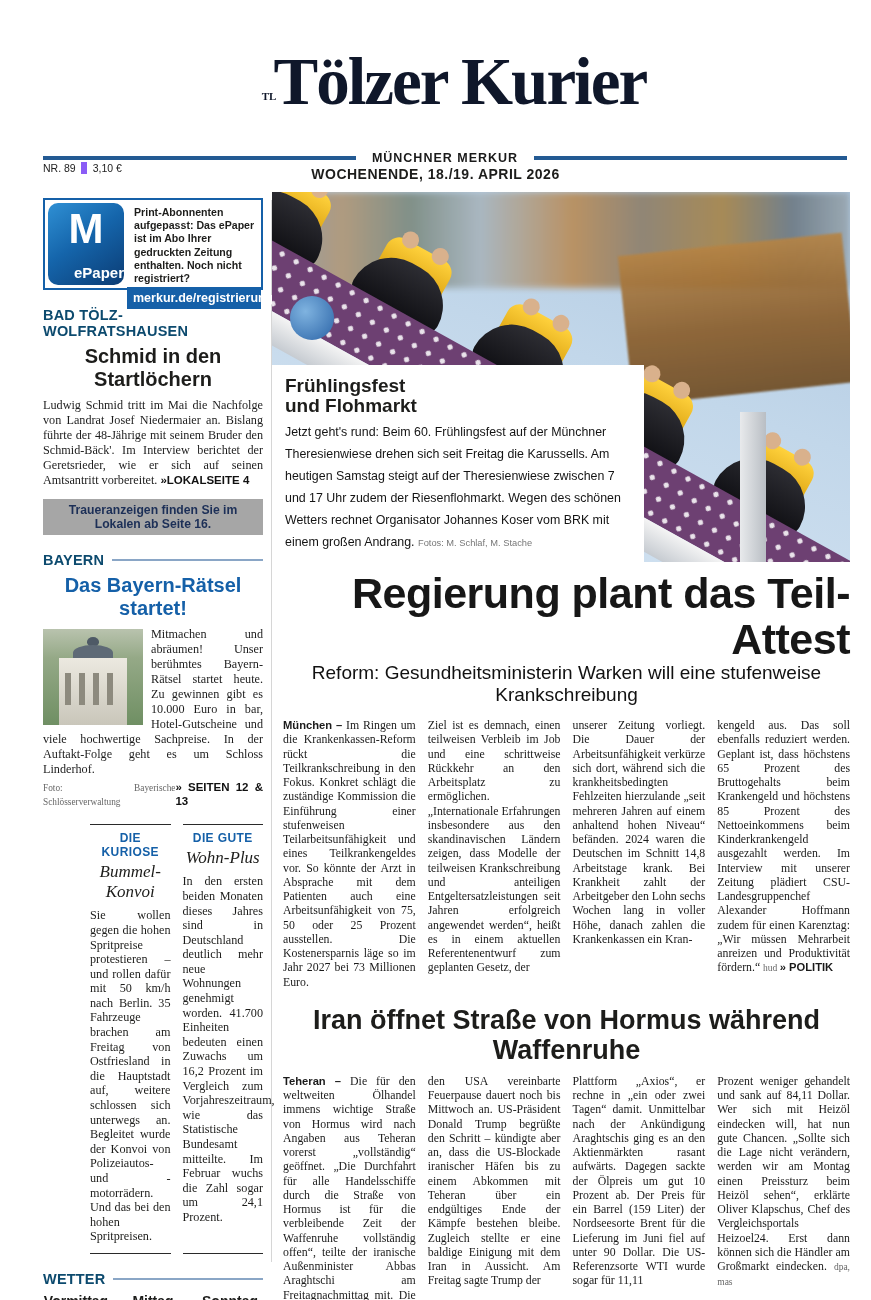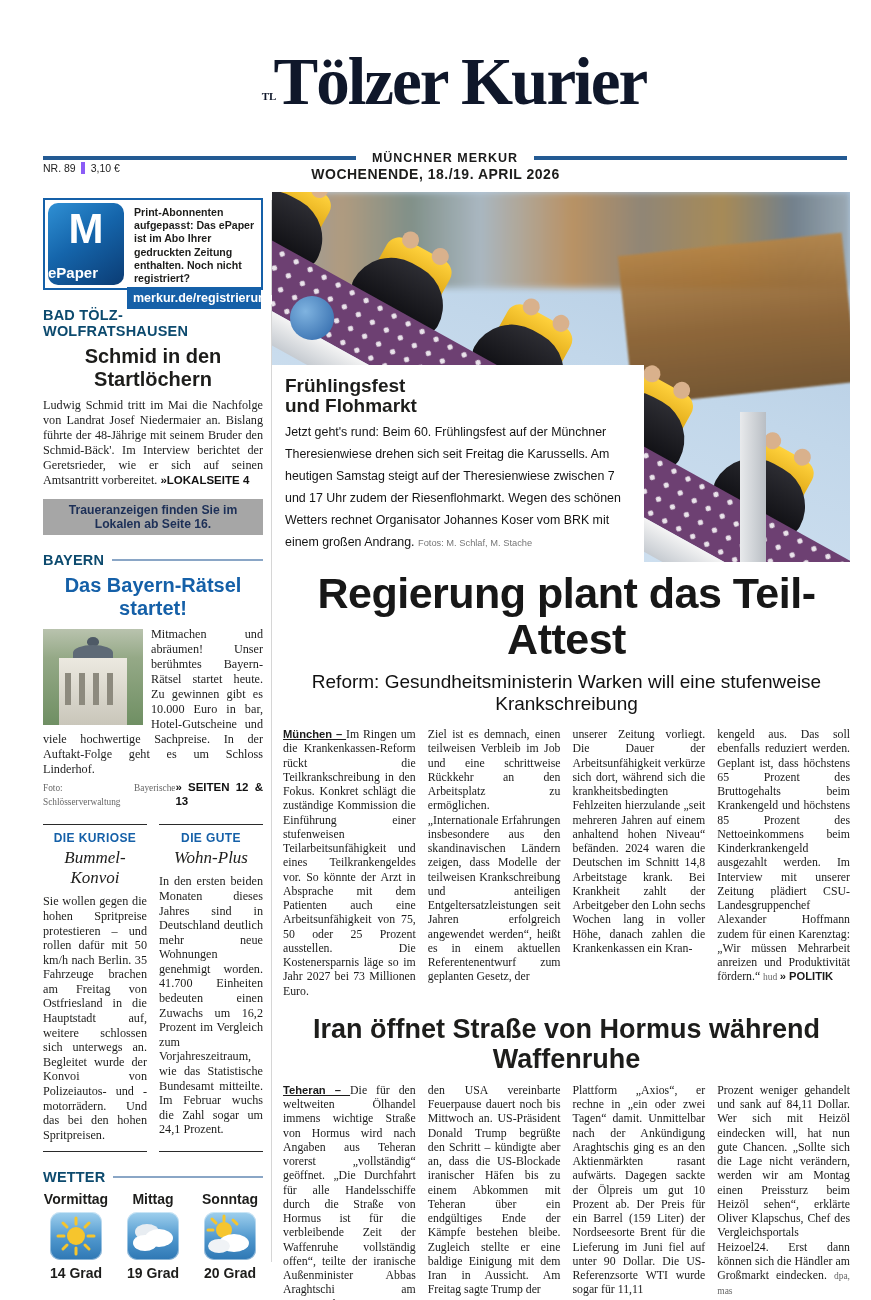--- a/index.html
+++ b/index.html
@@ -1,42 +1,42 @@
 <!DOCTYPE html>
 <html><head>
 <meta charset="utf-8">
 <style>
   html,body{margin:0;padding:0;background:#e9e9e9;}
   .page{position:relative;width:871px;height:1300px;margin:0 auto;background:#fff;
         font-family:"Liberation Sans",sans-serif;color:#1d1d1b;overflow:hidden;}
 
   
   .issue{position:absolute;left:43px;top:162px;font-size:10.5px;color:#222;}
-  .issue .sep{border-left:4px solid #8b5cf6;margin:0 5px;padding-left:6px;}
+  .issue .sep{border-left:6px solid #8b5cf6;margin:0 5px;padding-left:6px;}
   .masthead{position:absolute;top:48px;left:17px;width:100%;text-align:center;
             font-family:"Liberation Serif",serif;font-weight:bold;font-size:67px;
             letter-spacing:-2px;color:#0f172a;line-height:1;}
   .masthead .tl{font-size:11px;letter-spacing:0;font-weight:bold;vertical-align:baseline;
                 position:relative;top:-4px;left:3px;}
   .edition-row{position:absolute;top:151px;left:43px;right:24px;display:flex;align-items:center;gap:16px;}
   .edition-row .bline{flex:1;height:4px;background:#235a93;}
   .edition-row .etxt{font-weight:bold;font-size:12.5px;letter-spacing:1px;color:#1a1a1a;white-space:nowrap;}
   .dateline-top{position:absolute;top:166px;left:0;width:100%;text-align:center;
                 font-weight:bold;font-size:14px;letter-spacing:.5px;}
 
   
   .rail{position:absolute;left:43px;top:198px;width:220px;}
   .vrule{position:absolute;left:271px;top:200px;height:1062px;width:1px;background:#d6d6d6;}
 
   .epaper{border:2px solid #1560a8;height:88px;display:flex;}
   .ep-logo{width:76px;margin:3px;border-radius:10px;position:relative;flex:none;
            background:linear-gradient(145deg,#2f90d4 0%,#1565ab 45%,#0b3c74 100%);}
   .ep-m{position:absolute;top:2px;left:0;width:100%;text-align:center;color:#fff;
         font-weight:bold;font-size:42px;line-height:48px;font-family:"Liberation Sans",sans-serif;}
-  .ep-label{position:absolute;bottom:4px;width:100%;text-align:left;color:#fff;
+  .ep-label{position:absolute;bottom:4px;width:100%;text-align:right;color:#fff;
             font-size:15px;font-weight:bold;}
   .ep-right{flex:1;display:flex;flex-direction:column;min-width:0;}
   .ep-text{padding:6px 6px 2px 7px;font-weight:bold;font-size:10.6px;line-height:13.2px;}
   .ep-url{margin-top:auto;background:#1560a8;color:#fff;font-weight:bold;font-size:12.5px;
           padding:4px 6px;text-align:center;cursor:pointer;}
 
   .sec-label{display:flex;align-items:center;gap:8px;color:#0c4a6e;font-weight:bold;
              font-size:14.5px;letter-spacing:.2px;margin:17px 0 4px;}
   .sec-label .rule{flex:1;height:2px;background:#8aa6c6;}
 
@@ -54,21 +54,21 @@
   .schloss .bld{position:absolute;left:16%;right:16%;top:30%;bottom:0;
                 background:linear-gradient(180deg,#ece9e0,#c9c6ba);}
   .schloss .roof{position:absolute;left:30%;right:30%;top:16%;height:16%;
                  background:#5e6a76;border-radius:50% 50% 0 0;}
   .schloss .dome{position:absolute;left:44%;width:12%;top:8%;height:10%;background:#4e5a66;border-radius:50%;}
   .schloss .win{position:absolute;top:45%;left:22%;right:22%;height:34%;
     background:repeating-linear-gradient(90deg,#8d8a7e 0 6px,transparent 6px 14px);}
   .bayern-credit{display:flex;justify-content:space-between;align-items:baseline;margin-top:3px;}
   .credit-small{font-size:9.3px;color:#666;}
 
-  .duo{display:flex;gap:12px;margin-top:14px;}
+  .duo{display:flex;gap:12px;margin-top:14px;margin-left:47px;}
   .duo-col{flex:1;border-top:1.5px solid #2a2a2a;border-bottom:1.5px solid #2a2a2a;
            padding:6px 0 9px;min-width:0;}
   .duo-label{color:#1560a8;font-weight:bold;font-size:12px;text-align:center;letter-spacing:.4px;}
   .duo-head{font-family:"Liberation Serif",serif;font-style:italic;font-size:17px;
             text-align:center;margin:3px 0 6px;}
   .duo-body{font-family:"Liberation Serif",serif;font-size:12.2px;line-height:14.6px;text-align:justify;}
 
   .wetter-row{display:flex;justify-content:space-between;margin-top:6px;}
   .witem{width:66px;text-align:center;}
   .wlabel,.wtemp{font-weight:bold;font-size:14px;}
@@ -107,27 +107,27 @@
   .blue-disc{position:absolute;left:18px;top:104px;width:44px;height:44px;border-radius:50%;
     background:radial-gradient(circle at 35% 35%,#7fb3e0,#2b64a7);}
 
   .caption{position:absolute;left:0;bottom:0;width:372px;background:#fff;padding:11px 13px 8px;box-sizing:border-box;}
   .cap-title{font-weight:bold;font-size:19px;line-height:19.5px;white-space:pre-line;margin-bottom:6px;}
   .cap-body{font-size:12.4px;line-height:22px;color:#141414;}
   .cap-credit{font-size:9.3px;color:#777;}
 
   
   .main{position:absolute;left:283px;top:570px;width:567px;}
-  .lead-head{text-align:center;font-weight:bold;font-size:43px;line-height:46px;
-             letter-spacing:-.5px;margin:0 0 9px;color:#171717;}
+  .lead-head{text-align:right;font-weight:bold;font-size:43px;line-height:46px;
+             letter-spacing:-.5px;margin:0 0 0;color:#171717;}
   .lead-sub{text-align:center;font-size:19px;margin:0 0 12px;color:#111;}
   .cols{display:flex;gap:12px;}
   .col{flex:1;min-width:0;font-family:"Liberation Serif",serif;font-size:11.8px;
        line-height:14.25px;text-align:justify;color:#1a1a1a;}
-  .dl{font-family:"Liberation Sans",sans-serif;font-weight:bold;font-size:11.2px;text-decoration:underline;}
+  .dl{font-family:"Liberation Sans",sans-serif;font-weight:bold;font-size:11.2px;}
   .byline{font-size:9.5px;color:#666;}
   .endref{font-family:"Liberation Sans",sans-serif;font-weight:bold;font-size:11.2px;cursor:pointer;}
 
   .iran-head{text-align:center;font-weight:bold;font-size:27px;line-height:30px;margin:16px 0 9px;}
 </style>
 </head>
 <body>
 
 <div class="page">
 

